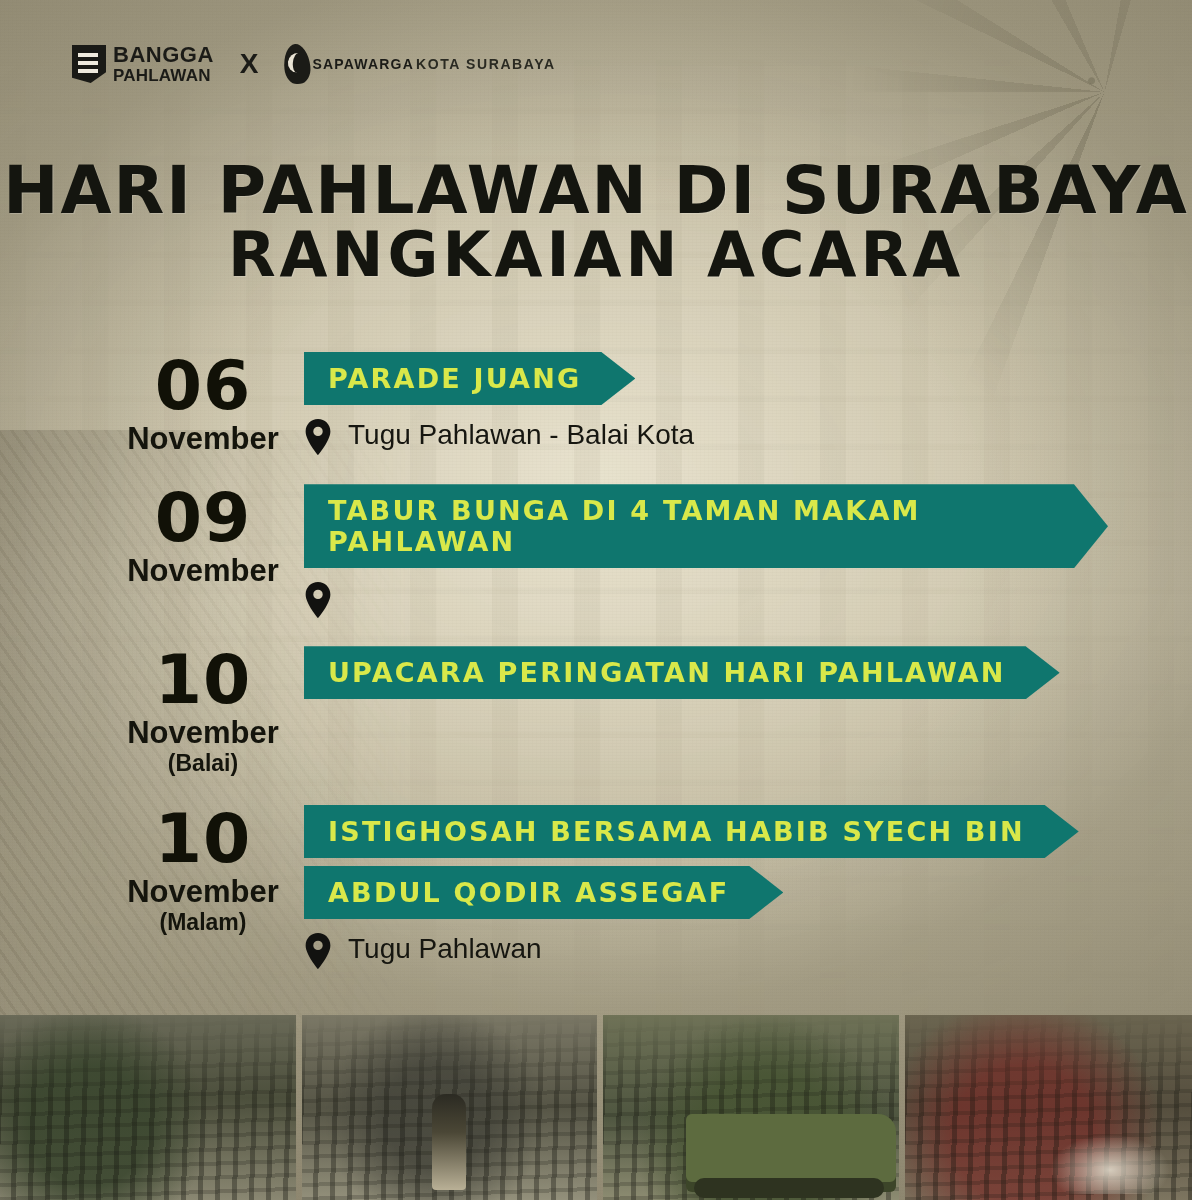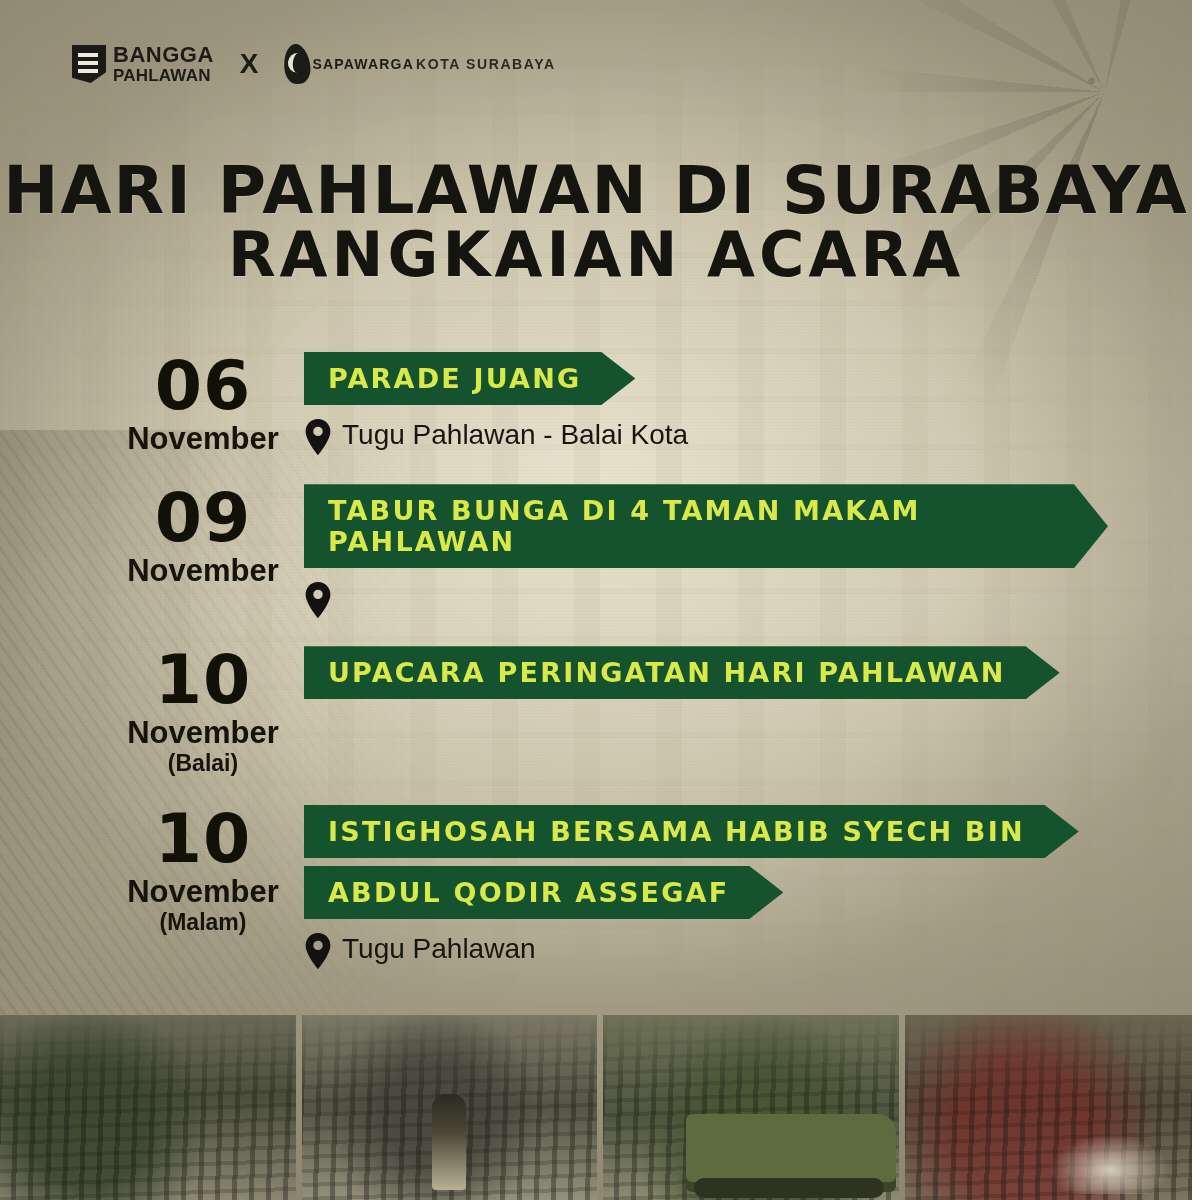--- a/index.html
+++ b/index.html
@@ -256,37 +256,37 @@
     line-height: 1.15;
   }
 
   .event .info-col {
     flex: 1 1 auto;
     padding-left: 6px;
   }
   .ribbon {
     display: inline-block;
     position: relative;
-    background: #14532d;
+    background: #0f766e;
     color: #d9e84a;
     font-family: "DejaVu Sans", sans-serif;
     font-weight: 700;
     font-size: 27px;
     letter-spacing: 2.2px;
     padding: 11px 54px 11px 24px;
     margin-bottom: 6px;
     clip-path: polygon(0 0, calc(100% - 34px) 0, 100% 50%, calc(100% - 34px) 100%, 0 100%);
   }
   .ribbon.second {
     margin-top: 2px;
   }
   .venue {
     display: flex;
     align-items: flex-start;
-    gap: 10px;
+    gap: 16px;
     margin-top: 6px;
   }
   .pin-icon {
     flex: 0 0 auto;
     width: 28px;
     height: 36px;
     margin-top: 2px;
   }
   .venue-text {
     font-size: 28px;

